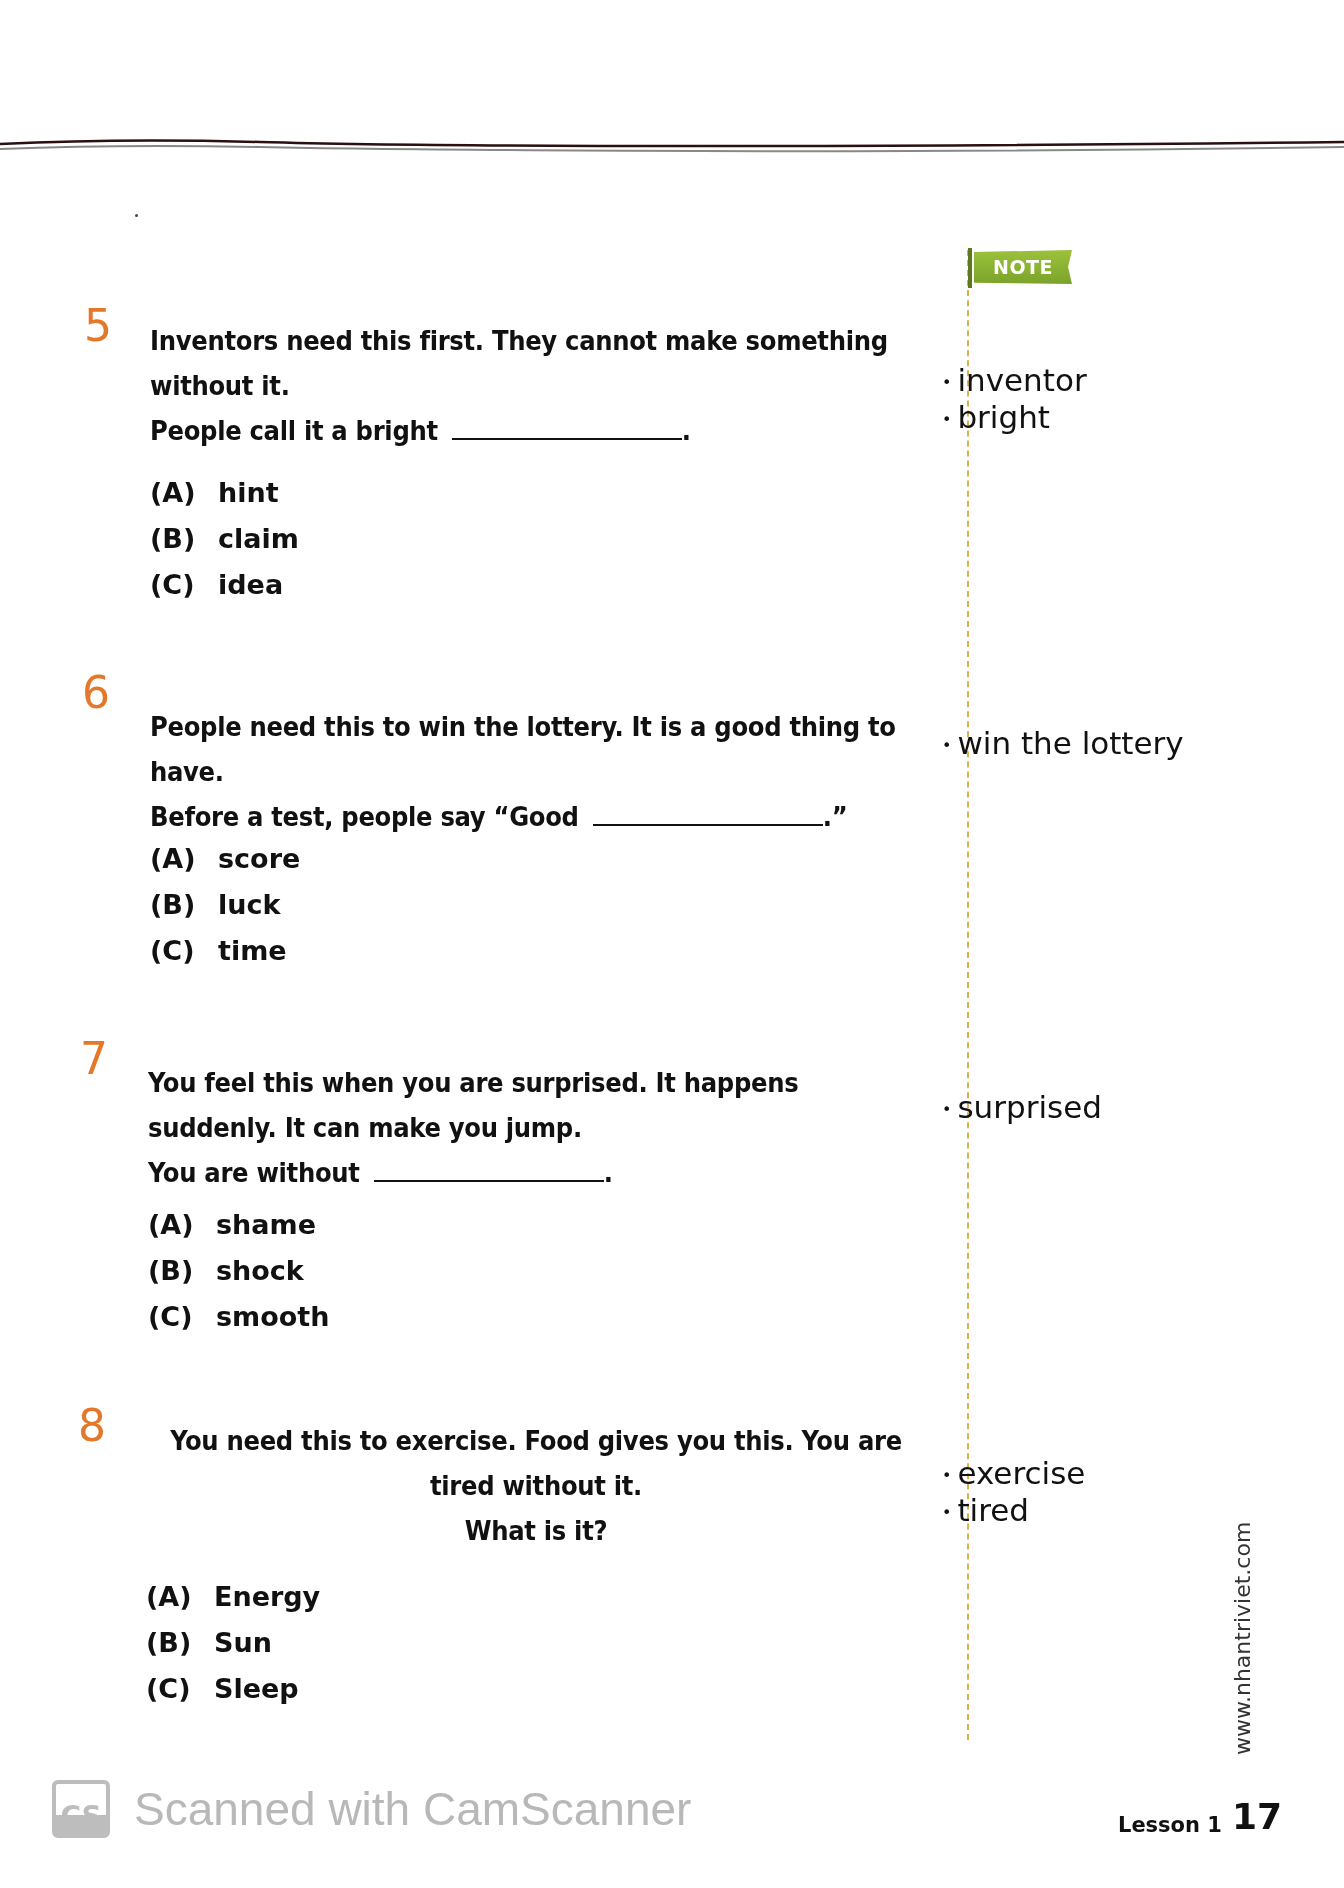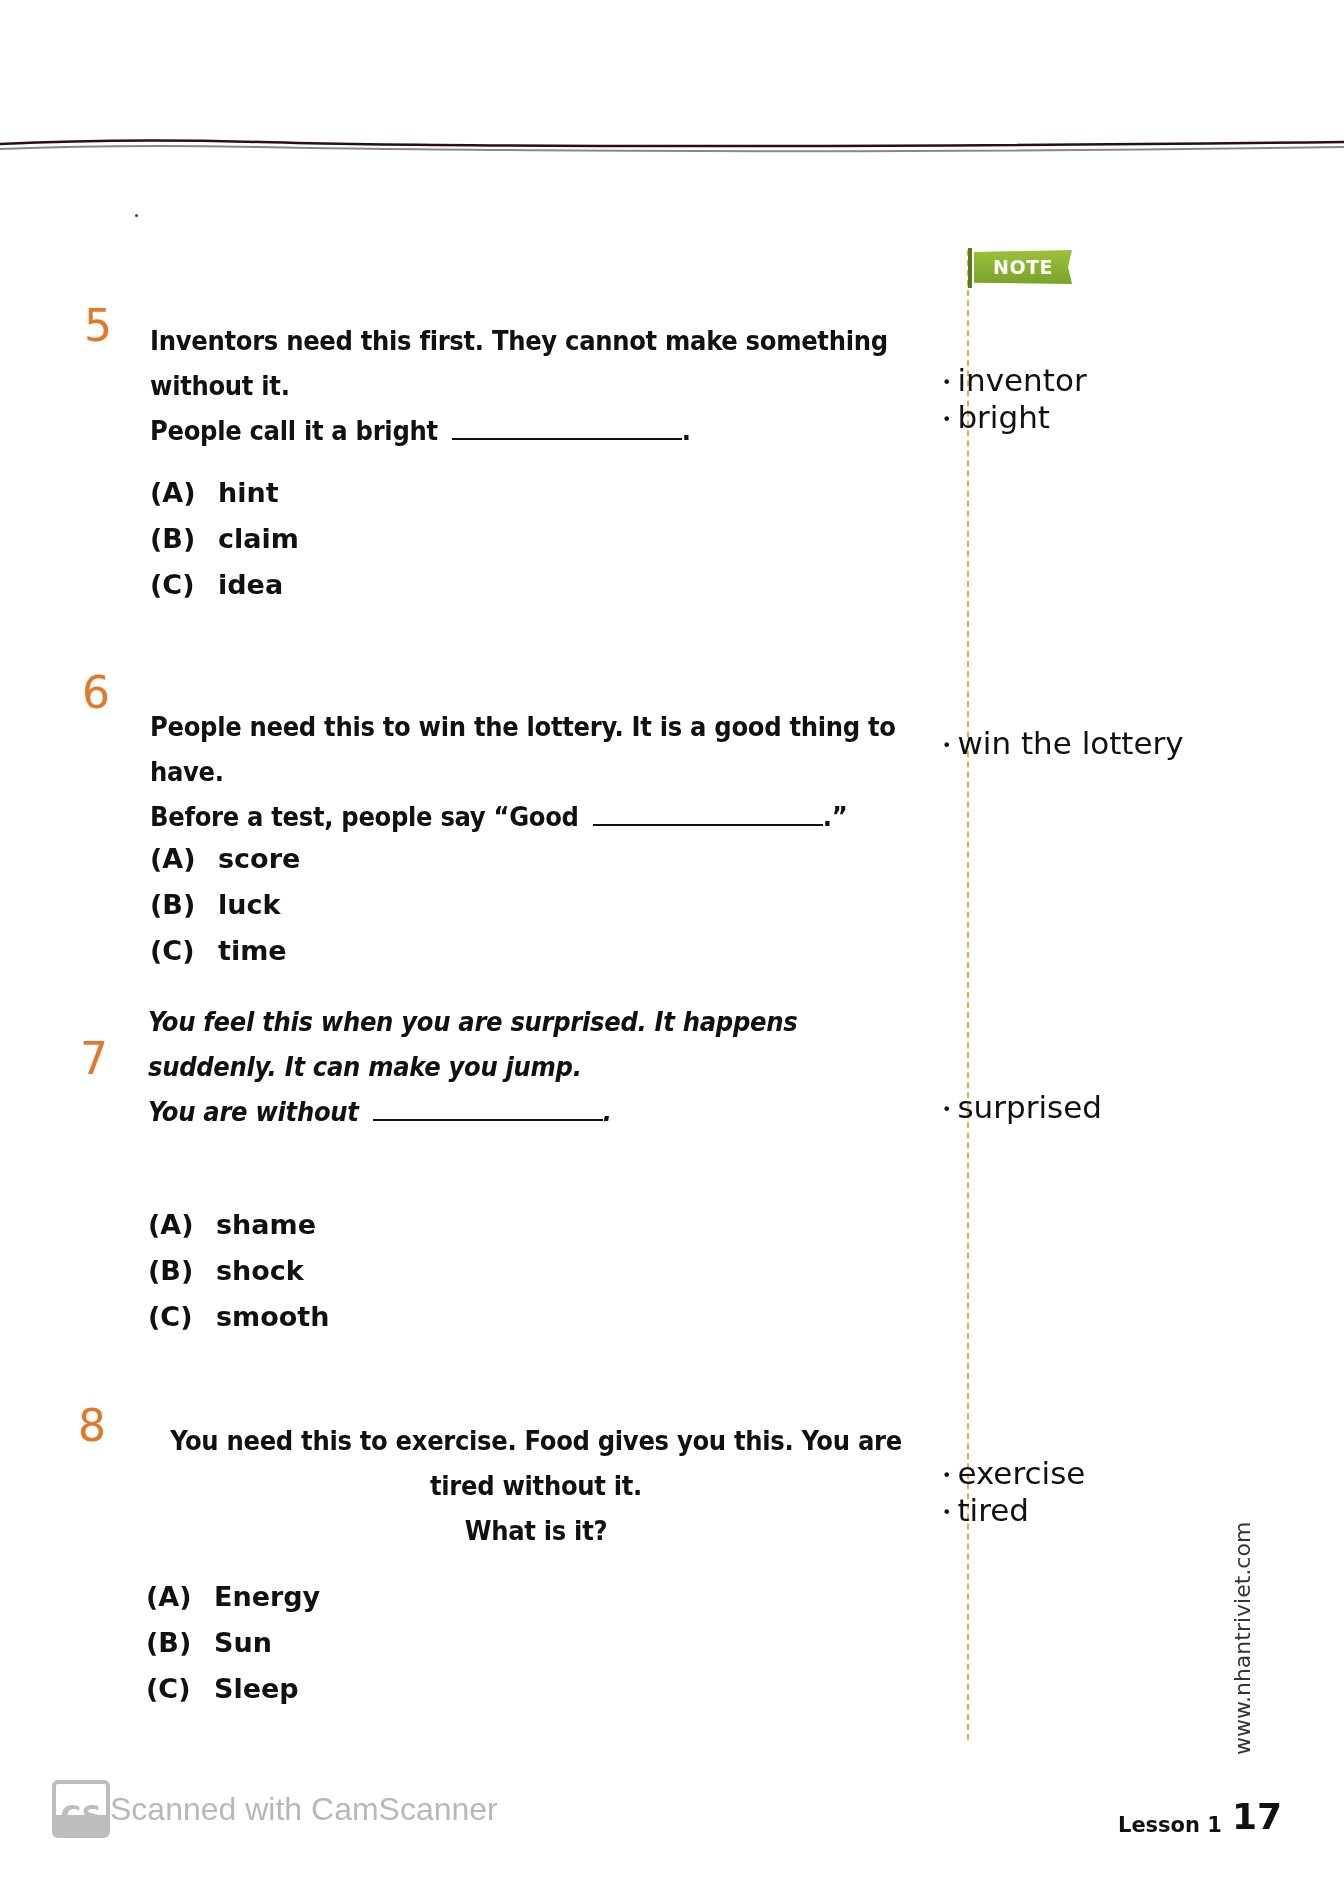--- a/index.html
+++ b/index.html
@@ -47,21 +47,21 @@
   .website {
     position: absolute; left: 1230px; top: 1755px; transform-origin: left top;
     transform: rotate(-90deg); font-size: 22px; color: #333; white-space: nowrap;
   }
   .watermark { position: absolute; left: 52px; top: 1780px; display: flex; align-items: center; color: #b5b5b5; }
   .cs-logo {
     width: 58px; height: 58px; border: 4px solid #bdbdbd; border-radius: 6px; box-sizing: border-box;
     display: flex; align-items: flex-start; justify-content: center; font-weight: bold; font-size: 28px;
     color: #bdbdbd; background: linear-gradient(180deg, #fff 0 62%, #bdbdbd 62% 100%); padding-top: 16px;
   }
-  .watermark-text { font-family: "Liberation Sans", sans-serif; font-size: 32px; margin-left: 0; color: #b8b8b8; }
+  .watermark-text { font-family: "Liberation Sans", sans-serif; font-size: 46px; margin-left: 24px; color: #b8b8b8; }
   .footer { position: absolute; left: 1118px; top: 1796px; display: flex; align-items: flex-end; }
   .lesson { font-size: 21px; font-weight: bold; }
   .page-num { font-size: 36px; font-weight: bold; margin-left: 10px; }
 </style>
 </head>
 <body>
 
 <svg class="top-rule" viewBox="0 0 1344 16" preserveAspectRatio="none">
   <path d="M0 6 Q 120 0 260 4 T 700 8 T 1344 4" stroke="#2a1010" stroke-width="2.5" fill="none"></path>
   <path d="M0 11 Q 120 6 260 9 T 700 13 T 1344 9" stroke="#888" stroke-width="2" fill="none"></path>
@@ -115,21 +115,21 @@
   <div class="choice">
       <span class="label">(C)</span>
       <span class="text">time</span>
     </div>
 </div>
 <div class="note-list" style="top:690px;">
   <div class="item">win the lottery</div>
 </div>
 
 <div class="q-number" style="left:80px; top:1033px;">7</div>
-<div class="q-text" style="left:148px; top:999px;font-style:italic;">
+<div class="q-text" style="left:148px; top:1060px;">
   <span class="line">You feel this when you are surprised. It happens</span>
   <span class="line">suddenly. It can make you jump.</span>
   <span class="line"><span>You are without</span><span class="blank"></span><span>.</span></span>
 </div>
 <div class="choices" style="left:148px; top:1202px;">
   <div class="choice">
       <span class="label">(A)</span>
       <span class="text">shame</span>
     </div>
   <div class="choice">

